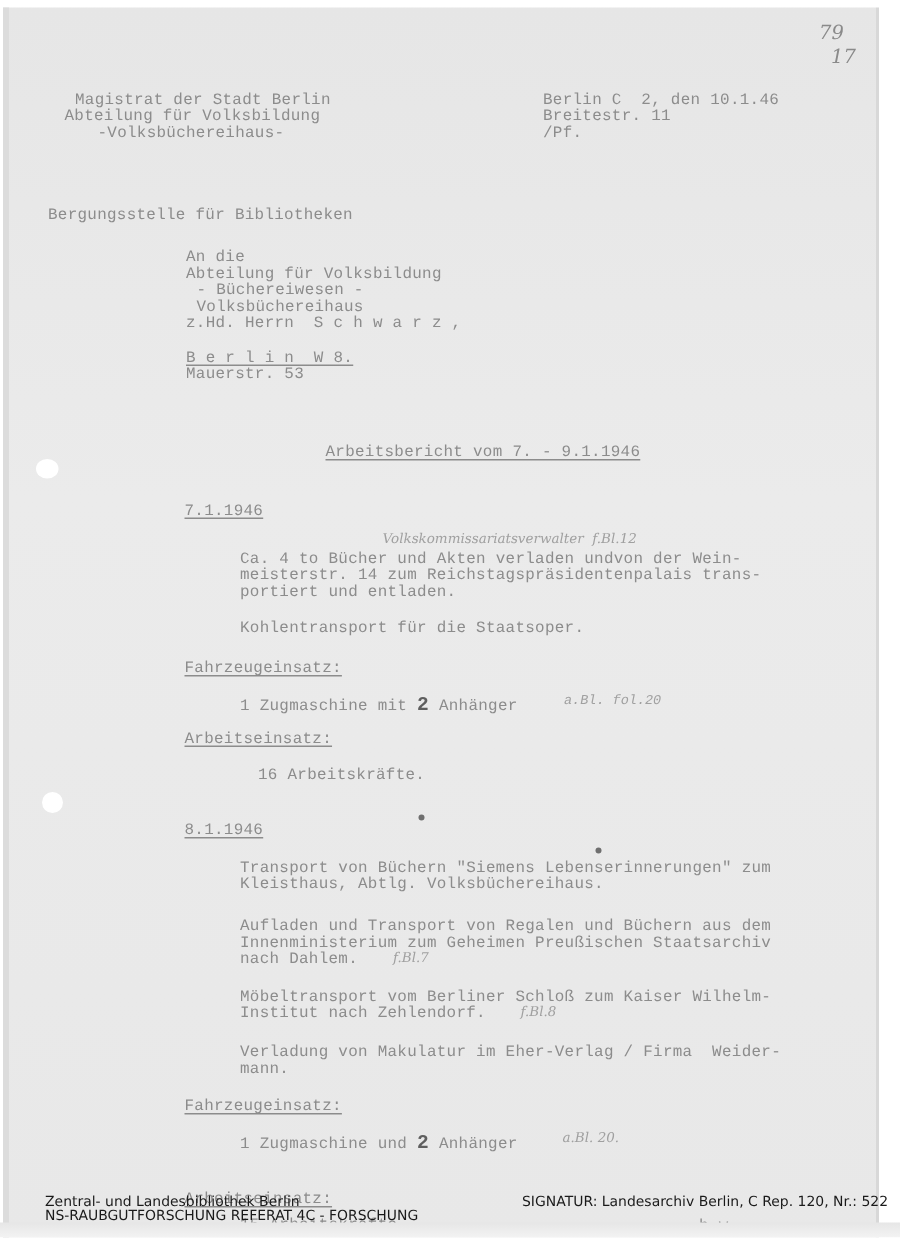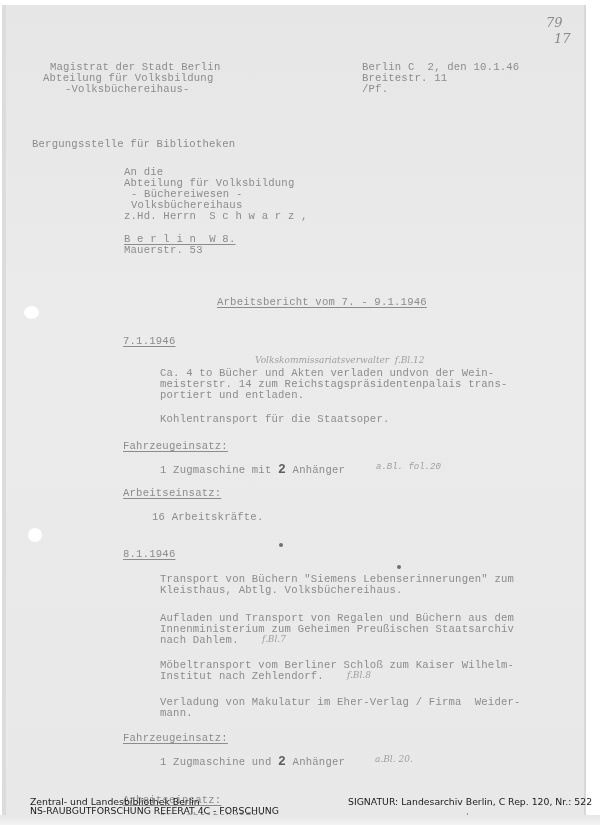--- a/index.html
+++ b/index.html
@@ -87,21 +87,21 @@
   <div class="typed" style="left:160px;top:368px;">Ca. 4 to Bücher und Akten verladen undvon der Wein-</div>
   <div class="typed" style="left:160px;top:379px;">meisterstr. 14 zum Reichstagspräsidentenpalais trans-</div>
   <div class="typed" style="left:160px;top:390px;">portiert und entladen.</div>
   <div class="typed" style="left:160px;top:414px;">Kohlentransport für die Staatsoper.</div>
 
   <div class="typed u" style="left:123px;top:441px;">Fahrzeugeinsatz:</div>
   <div class="typed" style="left:160px;top:464px;"><span>1 Zugmaschine mit </span><span class="bigdigit">2</span><span> Anhänger</span></div>
   <div class="hand" style="left:376px;top:462px;font-family:Liberation Mono, monospace;">a.Bl. fol.20</div>
 
   <div class="typed u" style="left:123px;top:488px;">Arbeitseinsatz:</div>
-  <div class="typed" style="left:152px;top:512px;text-align:center;">16 Arbeitskräfte.</div>
+  <div class="typed" style="left:172px;top:512px;text-align:center;">16 Arbeitskräfte.</div>
 </div>
 
 <div class="dot" style="left:279px;top:543px;"></div>
 <div class="dot" style="left:397px;top:565px;"></div>
 
 <div>
   <div class="typed u" style="left:123px;top:549px;">8.1.1946</div>
 
   <div class="typed" style="left:160px;top:574px;">Transport von Büchern "Siemens Lebenserinnerungen" zum</div>
   <div class="typed" style="left:160px;top:585px;">Kleisthaus, Abtlg. Volksbüchereihaus.</div>

